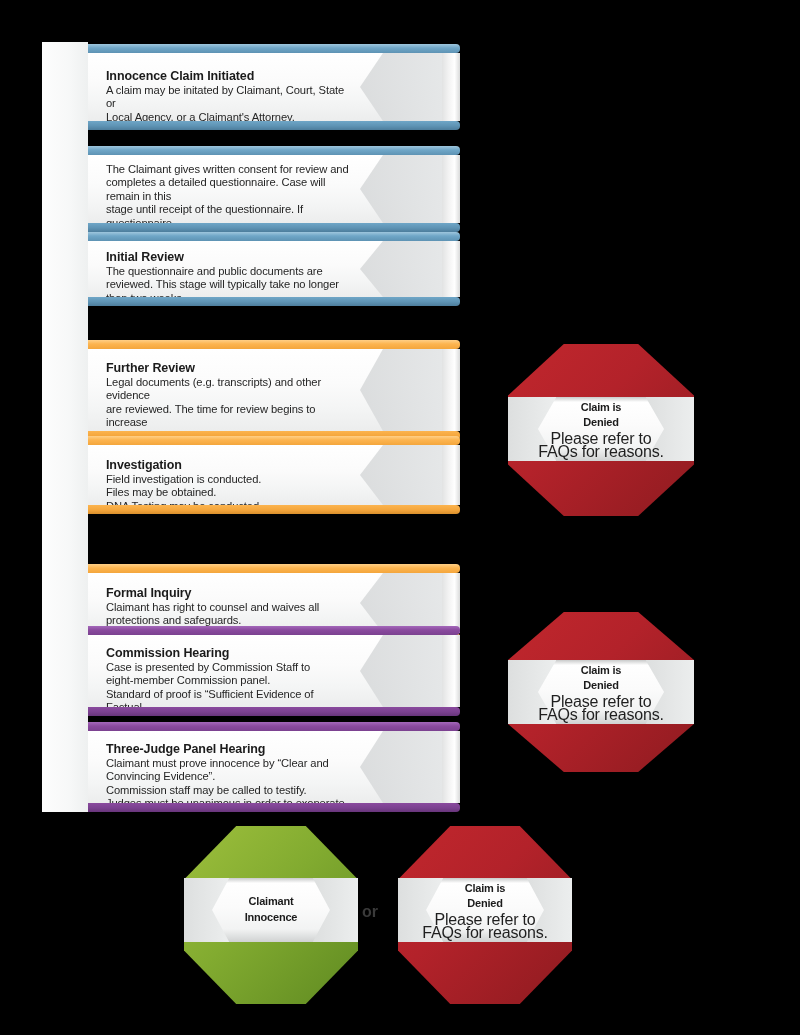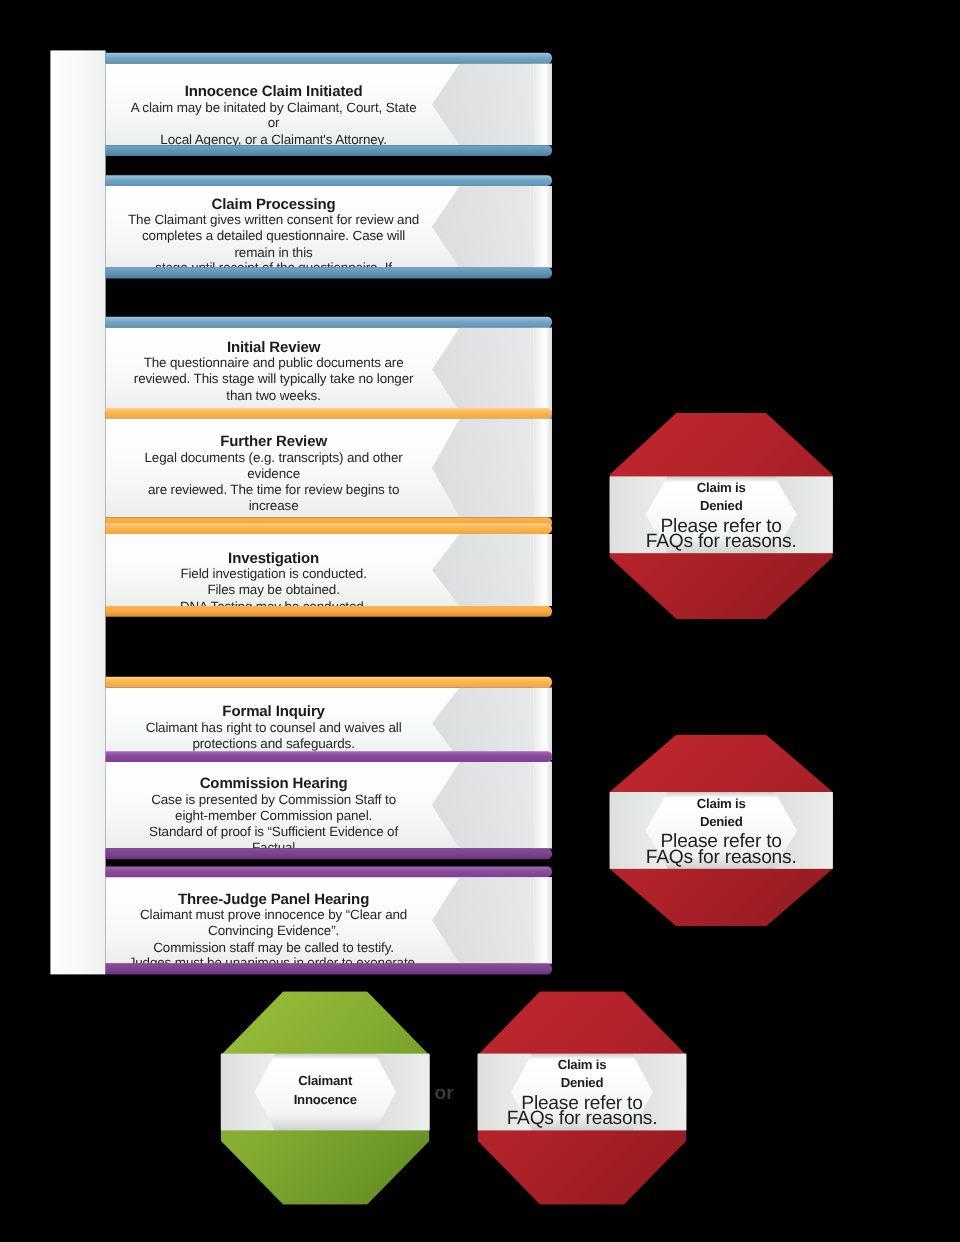--- a/index.html
+++ b/index.html
@@ -10,21 +10,21 @@
   }
   #stage{position:absolute;left:0;top:0;width:800px;height:1035px;background:#000;}
 
   
   .spine{
     position:absolute;left:42px;top:42px;width:46px;height:770px;
     background:linear-gradient(90deg,#fdfdfd 0%,#f7f8f8 60%,#eef0f0 100%);
   }
 
   
-  .bar{position:absolute;left:88px;width:372px;text-align:center;}
+  .bar{position:absolute;left:88px;width:372px;}
   .bar .cap{
     position:absolute;left:0;width:100%;height:9px;
     border-radius:0 4px 4px 0;
   }
   .bar .cap.top{top:0;}
   .bar .cap.bot{bottom:0;}
   .bar .body{
     position:absolute;left:0;top:9px;bottom:9px;width:100%;
     background:linear-gradient(180deg,#ffffff 0%,#fbfbfb 42%,#f4f5f5 72%,#eceded 100%);
     overflow:hidden;
@@ -117,31 +117,30 @@
     </div>
     <div class="cap bot"></div>
   </div>
 
   <div class="bar blue" style="top:146px;height:86px;">
     <div class="cap top"></div>
     <div class="body">
       <div class="chev"></div>
       <div class="endcap"></div>
       <div class="txt" style="top:8px;">
-        <h3>Claim Processing</h3>
         <p>The Claimant gives written consent for review and
 completes a detailed questionnaire. Case will remain in this
 stage until receipt of the questionnaire.  If questionnaire
 not returned within 70 days, case will be closed</p>
       </div>
     </div>
     <div class="cap bot"></div>
   </div>
 
-  <div class="bar blue" style="top:264px;height:88px;">
+  <div class="bar blue" style="top:232px;height:74px;">
     <div class="cap top"></div>
     <div class="body">
       <div class="chev"></div>
       <div class="endcap"></div>
       <div class="txt" style="top:9px;">
         <h3>Initial Review</h3>
         <p>The questionnaire and public documents are
 reviewed. This stage will typically take no longer
 than two weeks.</p>
       </div>

